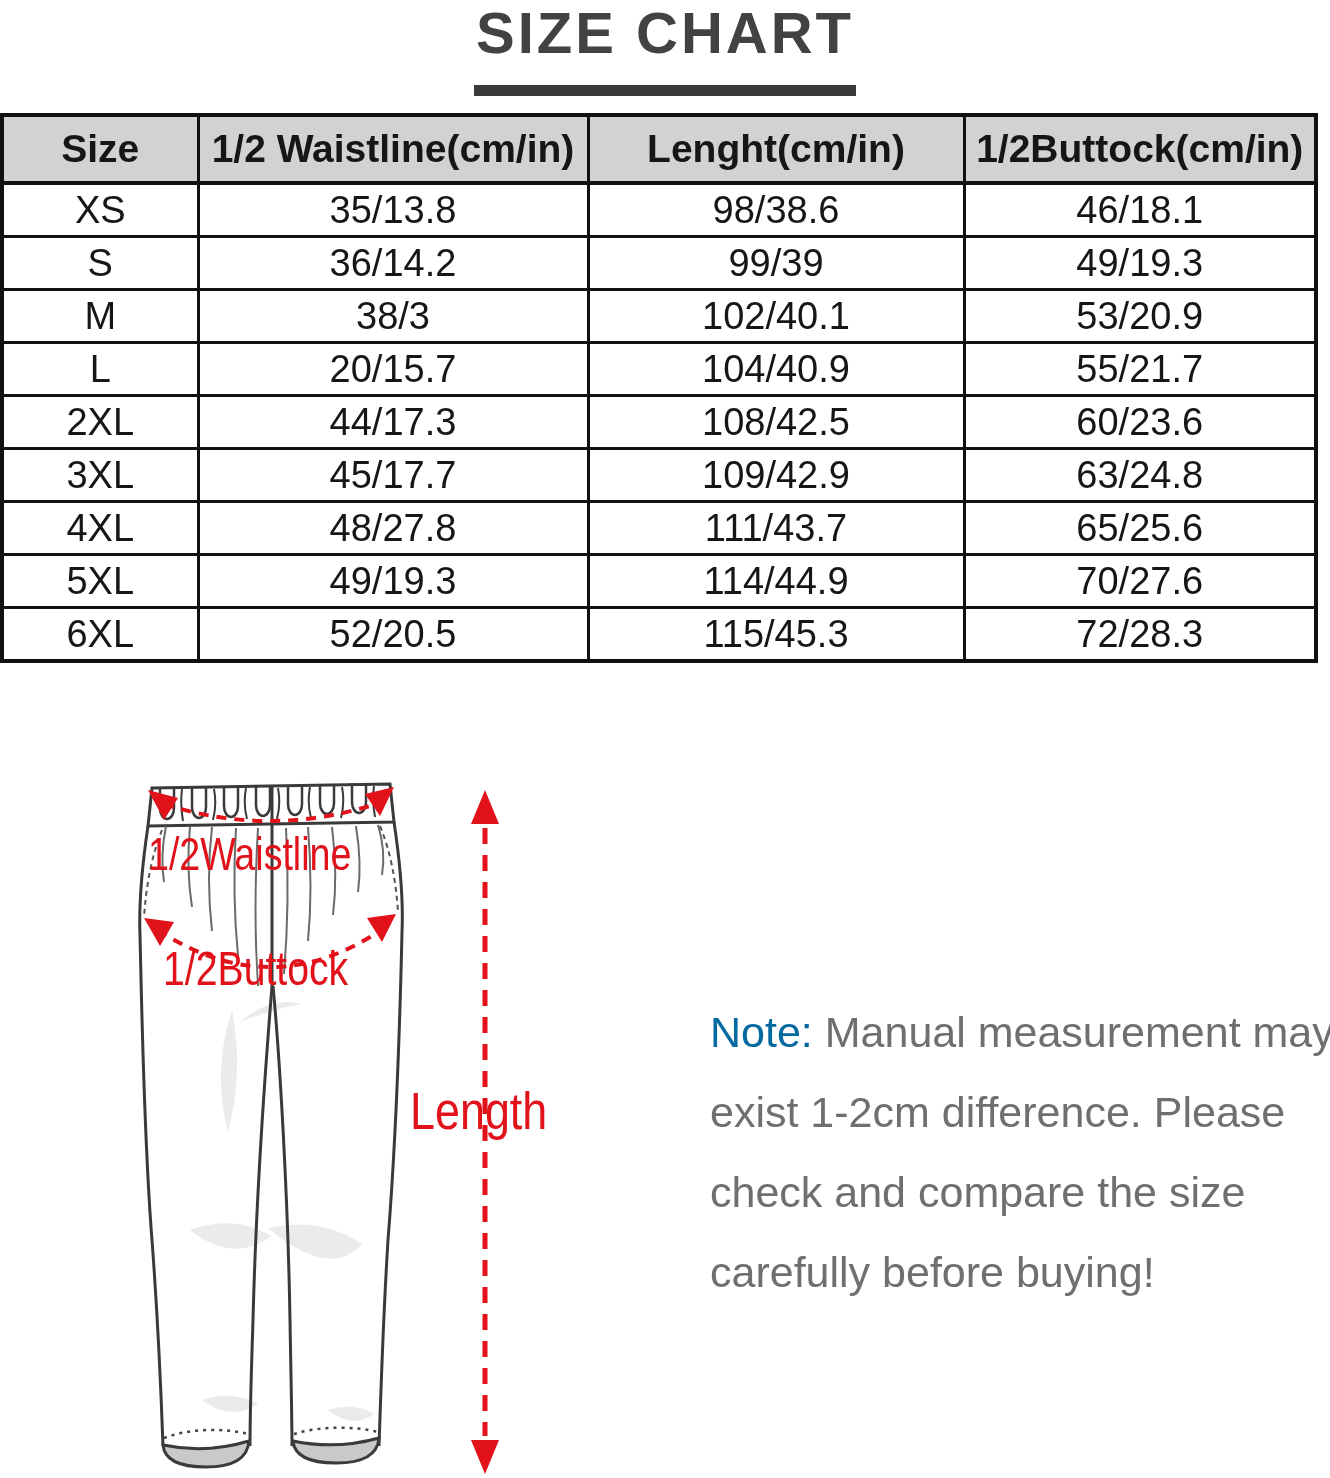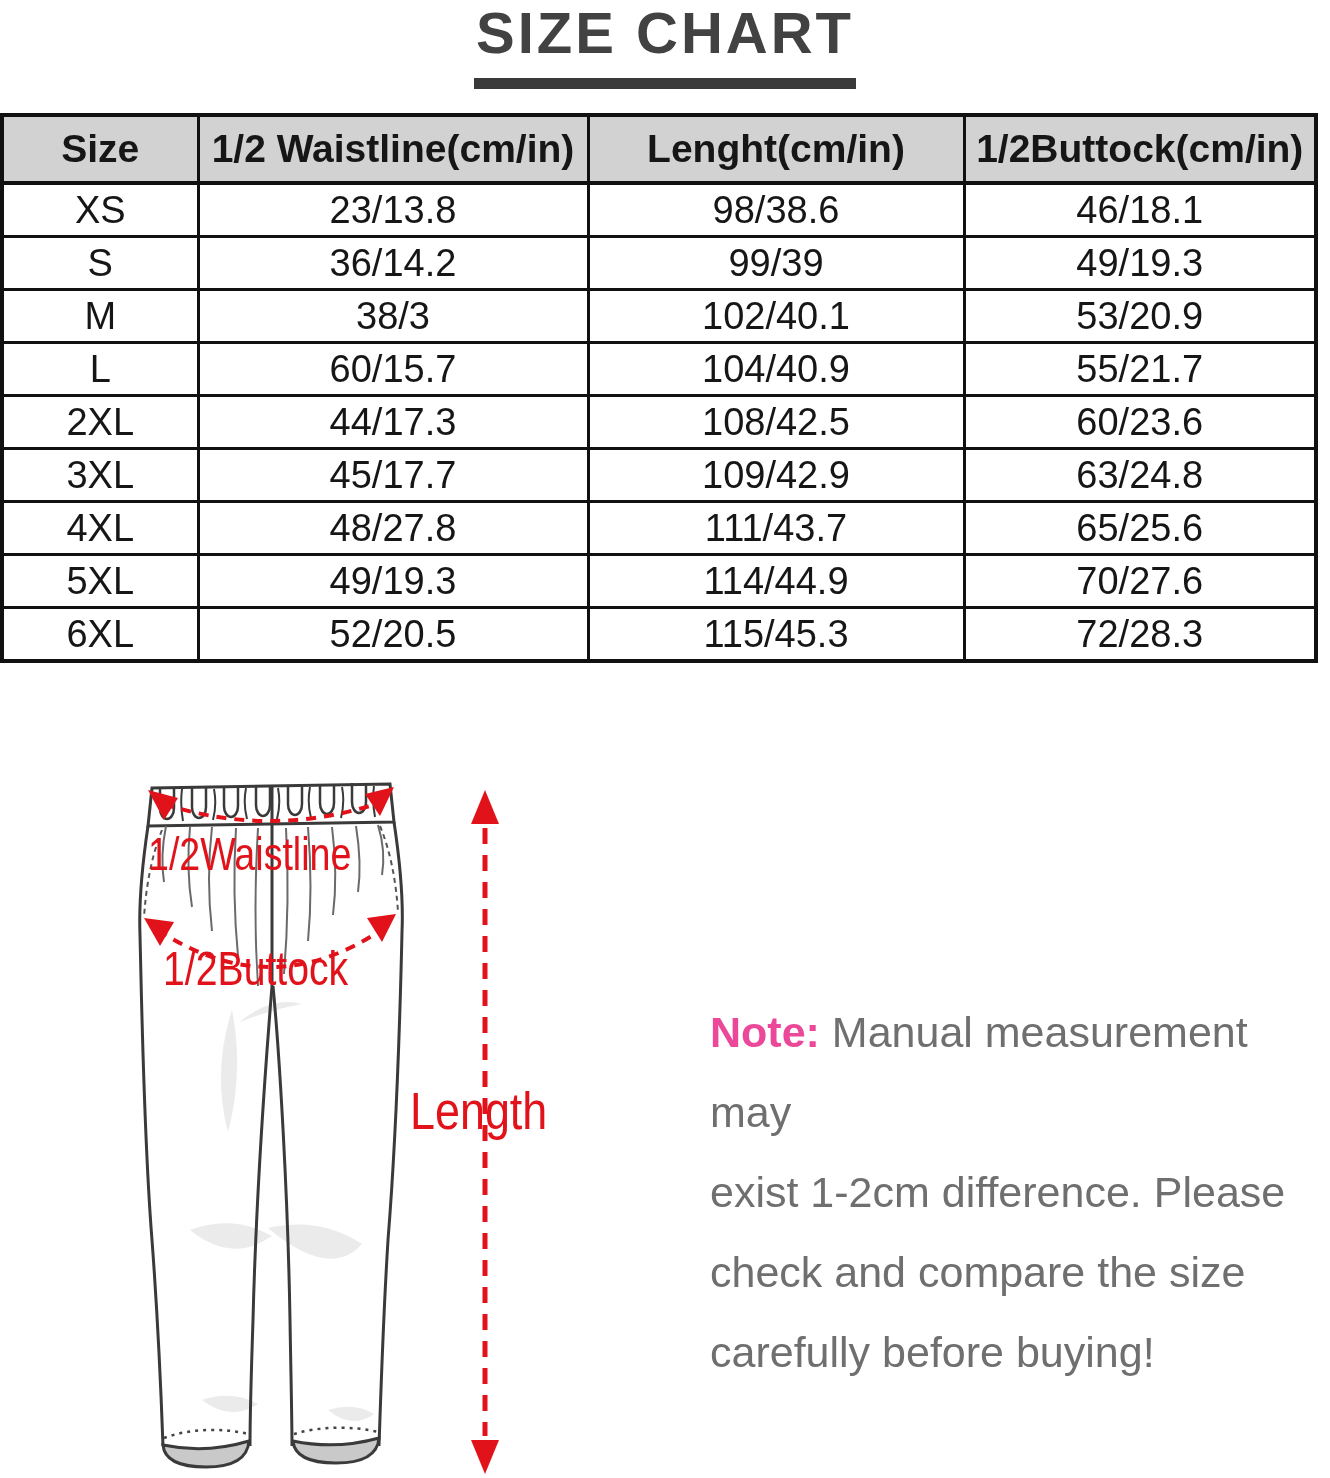--- a/index.html
+++ b/index.html
@@ -2,41 +2,41 @@
 <html><head>
 <meta charset="utf-8">
 <style>
   html,body{margin:0;padding:0;background:#fff;}
   .page{position:relative;width:1330px;height:1478px;background:#ffffff;overflow:hidden;
         font-family:"Liberation Sans", sans-serif;}
 
   
   .title-wrap{position:absolute;left:0;top:4px;width:100%;text-align:center;}
   .title{display:inline-block;font-size:58px;font-weight:bold;letter-spacing:3px;
-         color:#424242;border-bottom:11px solid #3a3a3a;padding:0 2px 16px 2px;line-height:1.0;}
+         color:#424242;border-bottom:11px solid #3a3a3a;padding:0 2px 23px 2px;line-height:1.0;}
 
   
   table.size-table{position:absolute;left:0;top:113px;width:1314px;
         border-collapse:collapse;table-layout:fixed;border:4px solid #111;}
   .size-table td{border:3px solid #111;text-align:center;vertical-align:middle;
         font-size:38px;color:#161616;height:50px;padding:0;overflow:hidden;white-space:nowrap;}
   .size-table thead td{background:#d2d2d2;font-weight:bold;height:64px;font-size:39px;
         border-bottom-width:4px;}
 
   
   .red-label{position:absolute;color:#e2121a;font-weight:normal;line-height:1;
         transform-origin:0 0;white-space:nowrap;}
   #lbl-waist{left:148px;top:830px;font-size:47px;transform:scaleX(0.80);}
   #lbl-buttock{left:163px;top:944px;font-size:49px;transform:scaleX(0.80);}
   #lbl-length{left:410px;top:1086px;font-size:51px;transform:scaleX(0.88);}
 
   
   .note{position:absolute;left:710px;top:992px;width:625px;color:#6f6f6f;
         font-size:43px;line-height:80px;}
-  .note b{font-weight:bold;color:#ec4899;}
+  .note b{font-weight:normal;color:#0369a1;}
 
   .pants-svg{position:absolute;left:40px;top:760px;width:560px;height:718px;}
 </style>
 </head>
 <body>
 
 <div class="page">
 
   <div class="title-wrap">
     <div class="title">SIZE CHART</div>
@@ -53,39 +53,39 @@
       <tr>
         <td>Size</td>
         <td>1/2 Waistline(cm/in)</td>
         <td>Lenght(cm/in)</td>
         <td>1/2Buttock(cm/in)</td>
       </tr>
     </thead>
     <tbody>
       <tr>
         <td>XS</td>
-        <td>23/13.8</td>
+        <td>35/13.8</td>
         <td>98/38.6</td>
         <td>46/18.1</td>
       </tr>
       <tr>
         <td>S</td>
         <td>36/14.2</td>
         <td>99/39</td>
         <td>49/19.3</td>
       </tr>
       <tr>
         <td>M</td>
         <td>38/3</td>
         <td>102/40.1</td>
         <td>53/20.9</td>
       </tr>
       <tr>
         <td>L</td>
-        <td>60/15.7</td>
+        <td>20/15.7</td>
         <td>104/40.9</td>
         <td>55/21.7</td>
       </tr>
       <tr>
         <td>2XL</td>
         <td>44/17.3</td>
         <td>108/42.5</td>
         <td>60/23.6</td>
       </tr>
       <tr>

